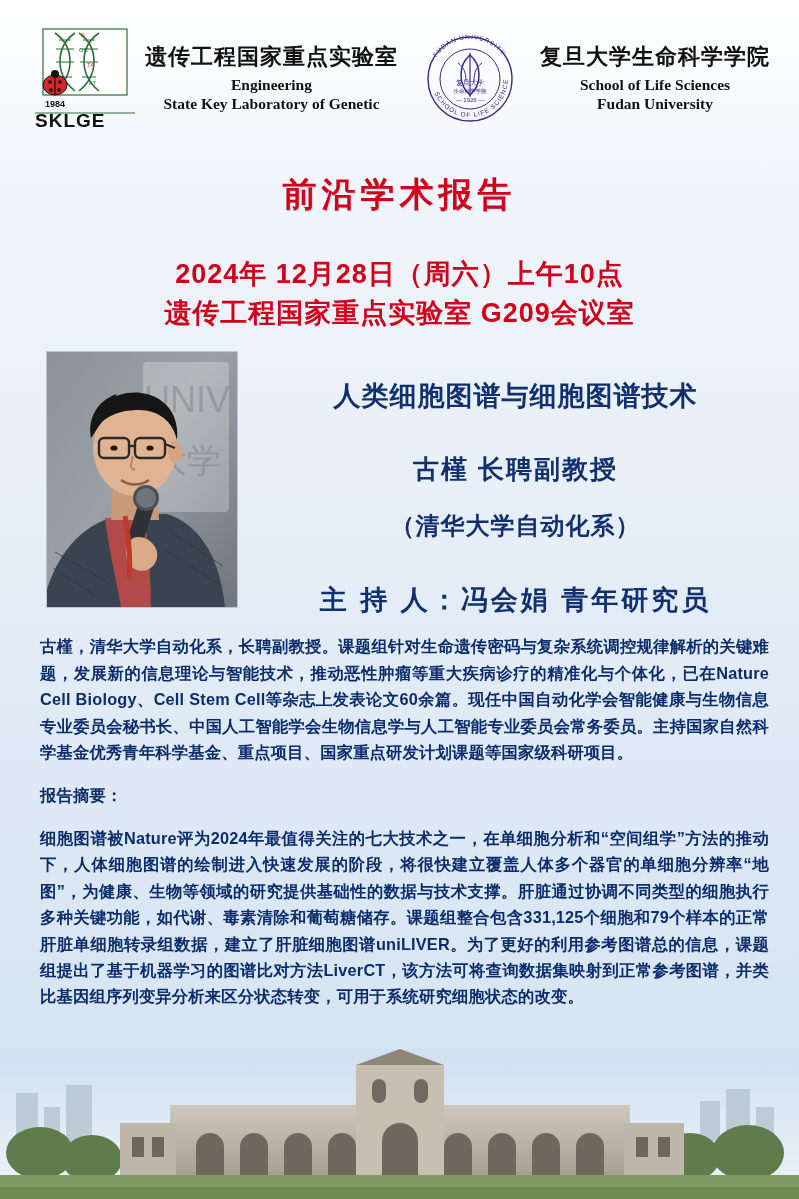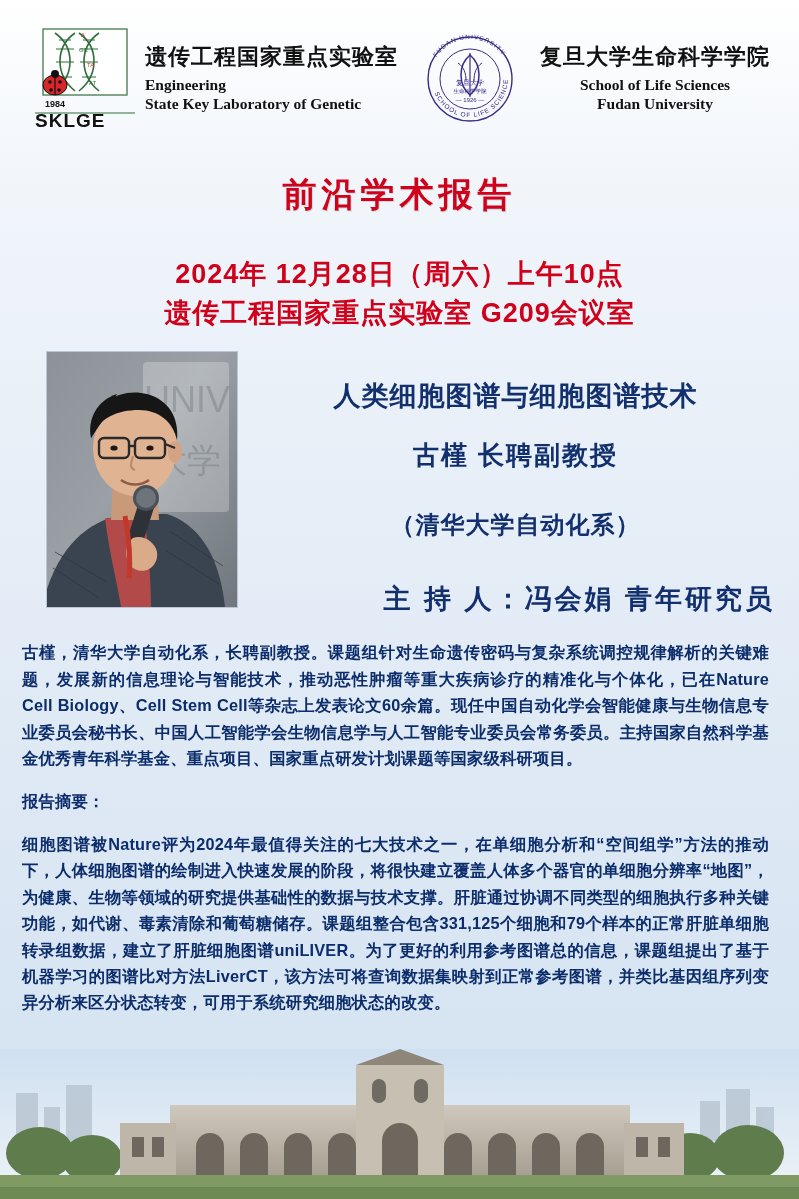--- a/index.html
+++ b/index.html
@@ -33,20 +33,21 @@
   }
   .logo-left {
     width: 112px;
     height: 105px;
     position: relative;
     flex: 0 0 auto;
   }
   .logo-left svg { display:block; }
   .org-left {
     flex: 0 0 auto;
+    text-align: center;
     margin-left: 4px;
     margin-right: 10px;
   }
   .org-left .cn {
     font-size: 22px;
     font-weight: bold;
     color: #111;
     letter-spacing: 1px;
     line-height: 1.15;
   }
@@ -132,46 +133,45 @@
     color: #1b2f6b;
   }
   .talk-title {
     font-size: 27px;
     font-weight: bold;
     color: #12306e;
     letter-spacing: 1px;
     line-height: 1.3;
   }
   .speaker-name {
-    margin-top: 24px;
+    margin-top: 38px;
     font-size: 26px;
     font-weight: bold;
     color: #12306e;
     letter-spacing: 2px;
   }
   .speaker-affil {
-    margin-top: 36px;
+    margin-top: 23px;
     font-size: 24px;
     font-weight: bold;
     color: #12306e;
     letter-spacing: 1px;
   }
   .host-line {
     margin-top: 40px;
     font-size: 27px;
     font-weight: bold;
     color: #12306e;
     letter-spacing: 3px;
-    text-align: right;
   }
 
   
   .body-text {
-    margin-top: 22px;
-    padding: 0 30px 0 22px;
+    margin-top: 15px;
+    padding: 0 30px 0 40px;
     box-sizing: border-box;
     color: #0c2d6b;
     font-size: 16.3px;
     font-weight: bold;
     line-height: 1.62;
     text-align: justify;
     letter-spacing: 0.2px;
   }
   .bio { margin: 0; }
   .abstract-label {

